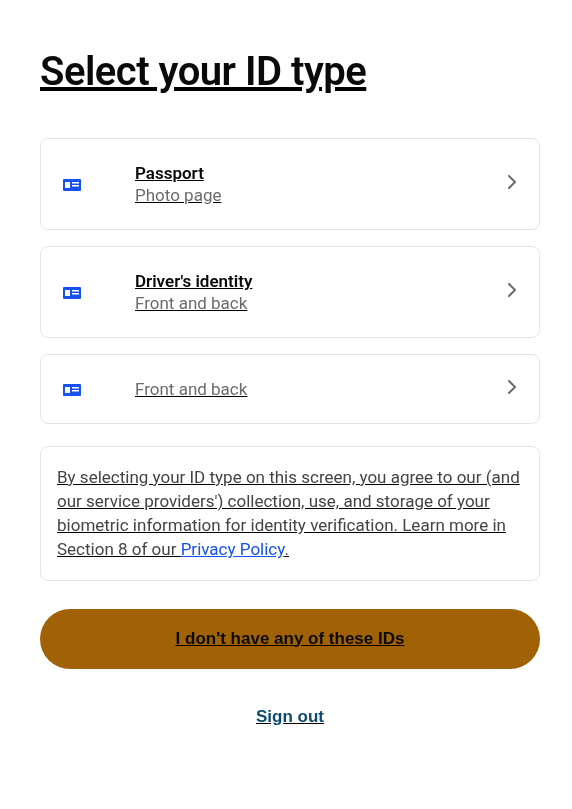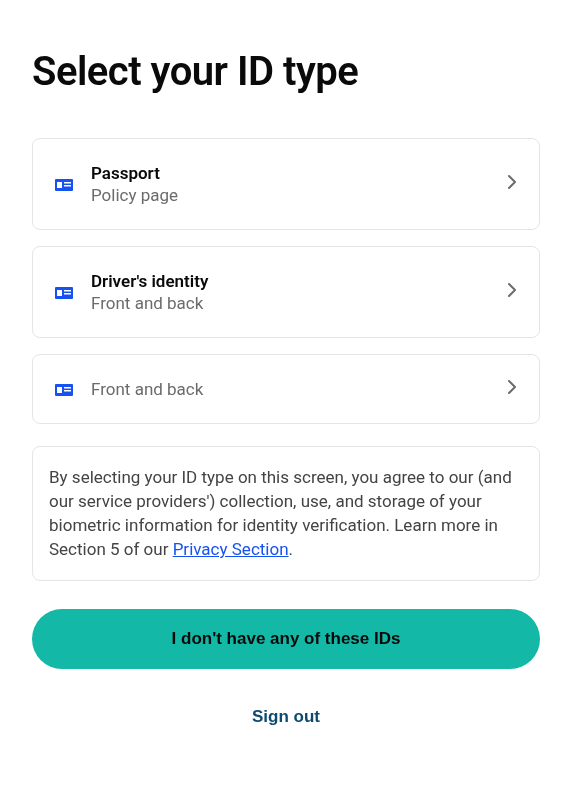--- a/index.html
+++ b/index.html
@@ -8,39 +8,41 @@
       box-sizing: border-box;
     }
     body {
       font-family: -apple-system, BlinkMacSystemFont, "Segoe UI", Roboto, Helvetica, Arial, sans-serif;
       background: #ffffff;
       width: 572px;
       height: 809px;
       padding: 0;
     }
     .container {
-      padding: 50px 32px 32px 32px;
+      padding: 50px 32px 32px 40px;
+      text-decoration: underline;
     }
     .page-title {
       font-size: 40px;
       font-weight: 600;
       color: #0a0a0a;
       letter-spacing: -0.5px;
       margin-bottom: 44px;
       line-height: 1.1;
     }
     .id-option {
       display: flex;
       align-items: center;
       padding: 24px 22px;
       border: 1px solid #e5e5e5;
       border-radius: 8px;
       margin-bottom: 16px;
       cursor: pointer;
       background: #ffffff;
+      gap: 36px;
     }
     .id-icon {
       width: 18px;
       height: 14px;
       margin-right: 18px;
       flex-shrink: 0;
     }
     .id-text {
       flex: 1;
     }
@@ -73,21 +75,21 @@
     }
     .privacy-link {
       color: #1652f0;
       text-decoration: underline;
       cursor: pointer;
     }
     .no-id-button {
       display: block;
       width: 100%;
       padding: 20px;
-      background: #14b8a6;
+      background: #a16207;
       border: none;
       border-radius: 30px;
       font-size: 17px;
       font-weight: 600;
       color: #0a0a0a;
       cursor: pointer;
       text-align: center;
       margin-bottom: 28px;
     }
     .sign-out-button {
@@ -113,21 +115,21 @@
     <span class="id-icon">
       <svg viewBox="0 0 18 14" width="18" height="14">
         <rect x="0" y="1" width="18" height="12" rx="1" fill="#1652f0"></rect>
         <rect x="2" y="4" width="5" height="6" fill="#ffffff"></rect>
         <rect x="9" y="4" width="7" height="1.5" fill="#ffffff"></rect>
         <rect x="9" y="7" width="7" height="1.5" fill="#ffffff"></rect>
       </svg>
     </span>
     <div class="id-text">
       <div class="id-title">Passport</div>
-      <div class="id-subtitle">Policy page</div>
+      <div class="id-subtitle">Photo page</div>
     </div>
     <span class="chevron">
       <svg width="10" height="16" viewBox="0 0 10 16">
         <path d="M2 2 L8 8 L2 14" stroke="#6b6b6b" stroke-width="2" fill="none" stroke-linecap="round" stroke-linejoin="round"></path>
       </svg>
     </span>
   </div>
 
   <div class="id-option">
     <span class="id-icon">
@@ -163,20 +165,20 @@
     </div>
     <span class="chevron">
       <svg width="10" height="16" viewBox="0 0 10 16">
         <path d="M2 2 L8 8 L2 14" stroke="#6b6b6b" stroke-width="2" fill="none" stroke-linecap="round" stroke-linejoin="round"></path>
       </svg>
     </span>
   </div>
 
   <div class="disclosure-box">
     <p class="disclosure-text">
-      <span>By selecting your ID type on this screen, you agree to our (and our service providers') collection, use, and storage of your biometric information for identity verification. Learn more in Section 5 of our </span><a class="privacy-link">Privacy Section</a><span>.</span>
+      <span>By selecting your ID type on this screen, you agree to our (and our service providers') collection, use, and storage of your biometric information for identity verification. Learn more in Section 8 of our </span><a class="privacy-link">Privacy Policy</a><span>.</span>
     </p>
   </div>
 
   <button class="no-id-button">I don't have any of these IDs</button>
 
   <button class="sign-out-button">Sign out</button>
 </div>
 
 </body></html>

